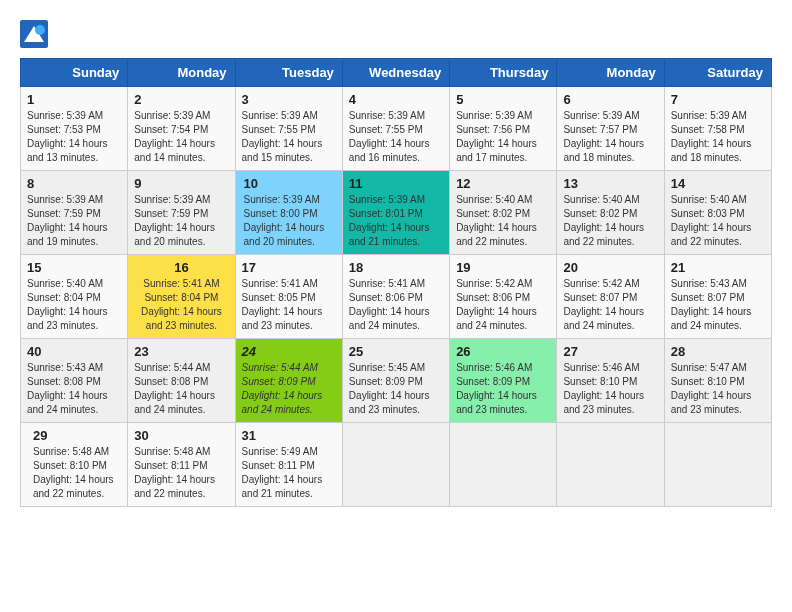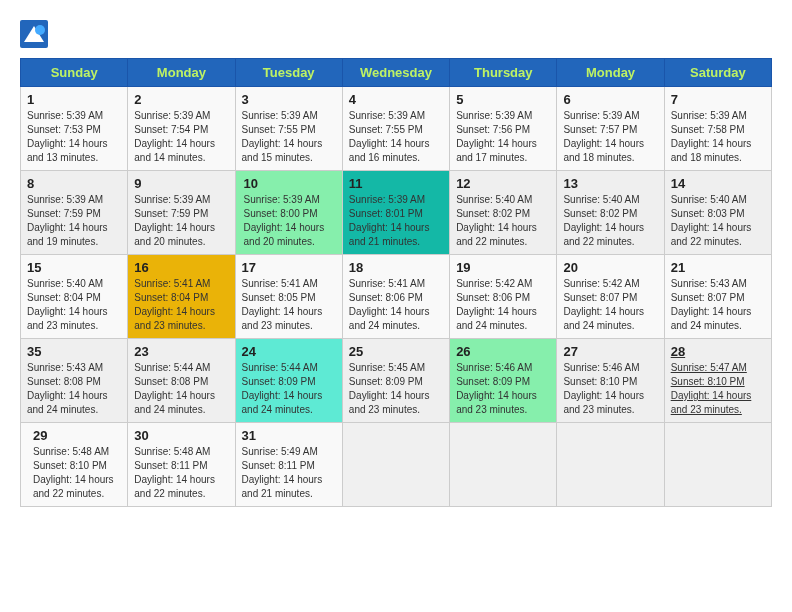--- a/index.html
+++ b/index.html
@@ -42,24 +42,24 @@
       font-size: 14px;
       color: #444;
     }
     .calendar {
       width: 100%;
       border-collapse: collapse;
       border: 1px solid #ccc;
     }
     .calendar th {
       background: #2266bb;
-      color: #bef264;
+      color: #ffffff;
       font-size: 13px;
       font-weight: bold;
-      text-align: center;
+      text-align: right;
       padding: 6px 8px;
       border: 1px solid #1a55aa;
     }
     .calendar td {
       vertical-align: top;
       padding: 5px 6px;
       border: 1px solid #ccc;
       width: calc(100% / 7);
       background: #fff;
       font-size: 10.5px;
@@ -175,21 +175,21 @@
 Daylight: 14 hours
 and 19 minutes.</div>
         </td>
         <td style="background: rgb(239, 239, 239);">
           <span class="day-number">9</span>
           <div class="day-info" style="white-space: pre-line;">Sunrise: 5:39 AM
 Sunset: 7:59 PM
 Daylight: 14 hours
 and 20 minutes.</div>
         </td>
-        <td style="background: #86efac; padding-left: 8px;">
+        <td style="background: #7dd3fc; padding-left: 8px;">
           <span class="day-number">10</span>
           <div class="day-info" style="white-space: pre-line;">Sunrise: 5:39 AM
 Sunset: 8:00 PM
 Daylight: 14 hours
 and 20 minutes.</div>
         </td>
         <td style="background: #14b8a6;">
           <span class="day-number">11</span>
           <div class="day-info" style="white-space: pre-line;">Sunrise: 5:39 AM
 Sunset: 8:01 PM
@@ -219,21 +219,21 @@
         </td>
       </tr>
       <tr>
         <td style="background: rgb(249, 249, 249);">
           <span class="day-number">15</span>
           <div class="day-info" style="white-space: pre-line;">Sunrise: 5:40 AM
 Sunset: 8:04 PM
 Daylight: 14 hours
 and 23 minutes.</div>
         </td>
-        <td style="background: #eab308;">
+        <td style="background: #fde047; text-align: center;">
           <span class="day-number">16</span>
           <div class="day-info" style="white-space: pre-line;">Sunrise: 5:41 AM
 Sunset: 8:04 PM
 Daylight: 14 hours
 and 23 minutes.</div>
         </td>
         <td style="background: rgb(249, 249, 249);">
           <span class="day-number">17</span>
           <div class="day-info" style="white-space: pre-line;">Sunrise: 5:41 AM
 Sunset: 8:05 PM
@@ -264,34 +264,34 @@
         <td style="background: rgb(249, 249, 249);">
           <span class="day-number">21</span>
           <div class="day-info" style="white-space: pre-line;">Sunrise: 5:43 AM
 Sunset: 8:07 PM
 Daylight: 14 hours
 and 24 minutes.</div>
         </td>
       </tr>
       <tr>
         <td style="background: rgb(239, 239, 239);">
-          <span class="day-number">35</span>
+          <span class="day-number">40</span>
           <div class="day-info" style="white-space: pre-line;">Sunrise: 5:43 AM
 Sunset: 8:08 PM
 Daylight: 14 hours
 and 24 minutes.</div>
         </td>
         <td style="background: rgb(239, 239, 239);">
           <span class="day-number">23</span>
           <div class="day-info" style="white-space: pre-line;">Sunrise: 5:44 AM
 Sunset: 8:08 PM
 Daylight: 14 hours
 and 24 minutes.</div>
         </td>
-        <td style="background: #5eead4;">
+        <td style="background: #84cc16; font-style: italic;">
           <span class="day-number">24</span>
           <div class="day-info" style="white-space: pre-line;">Sunrise: 5:44 AM
 Sunset: 8:09 PM
 Daylight: 14 hours
 and 24 minutes.</div>
         </td>
         <td style="background: rgb(239, 239, 239);">
           <span class="day-number">25</span>
           <div class="day-info" style="white-space: pre-line;">Sunrise: 5:45 AM
 Sunset: 8:09 PM
@@ -305,21 +305,21 @@
 Daylight: 14 hours
 and 23 minutes.</div>
         </td>
         <td style="background: rgb(239, 239, 239);">
           <span class="day-number">27</span>
           <div class="day-info" style="white-space: pre-line;">Sunrise: 5:46 AM
 Sunset: 8:10 PM
 Daylight: 14 hours
 and 23 minutes.</div>
         </td>
-        <td style="background: rgb(239, 239, 239); text-decoration: underline;">
+        <td style="background: rgb(239, 239, 239);">
           <span class="day-number">28</span>
           <div class="day-info" style="white-space: pre-line;">Sunrise: 5:47 AM
 Sunset: 8:10 PM
 Daylight: 14 hours
 and 23 minutes.</div>
         </td>
       </tr>
       <tr>
         <td style="background: rgb(249, 249, 249); padding-left: 12px;">
           <span class="day-number">29</span>

